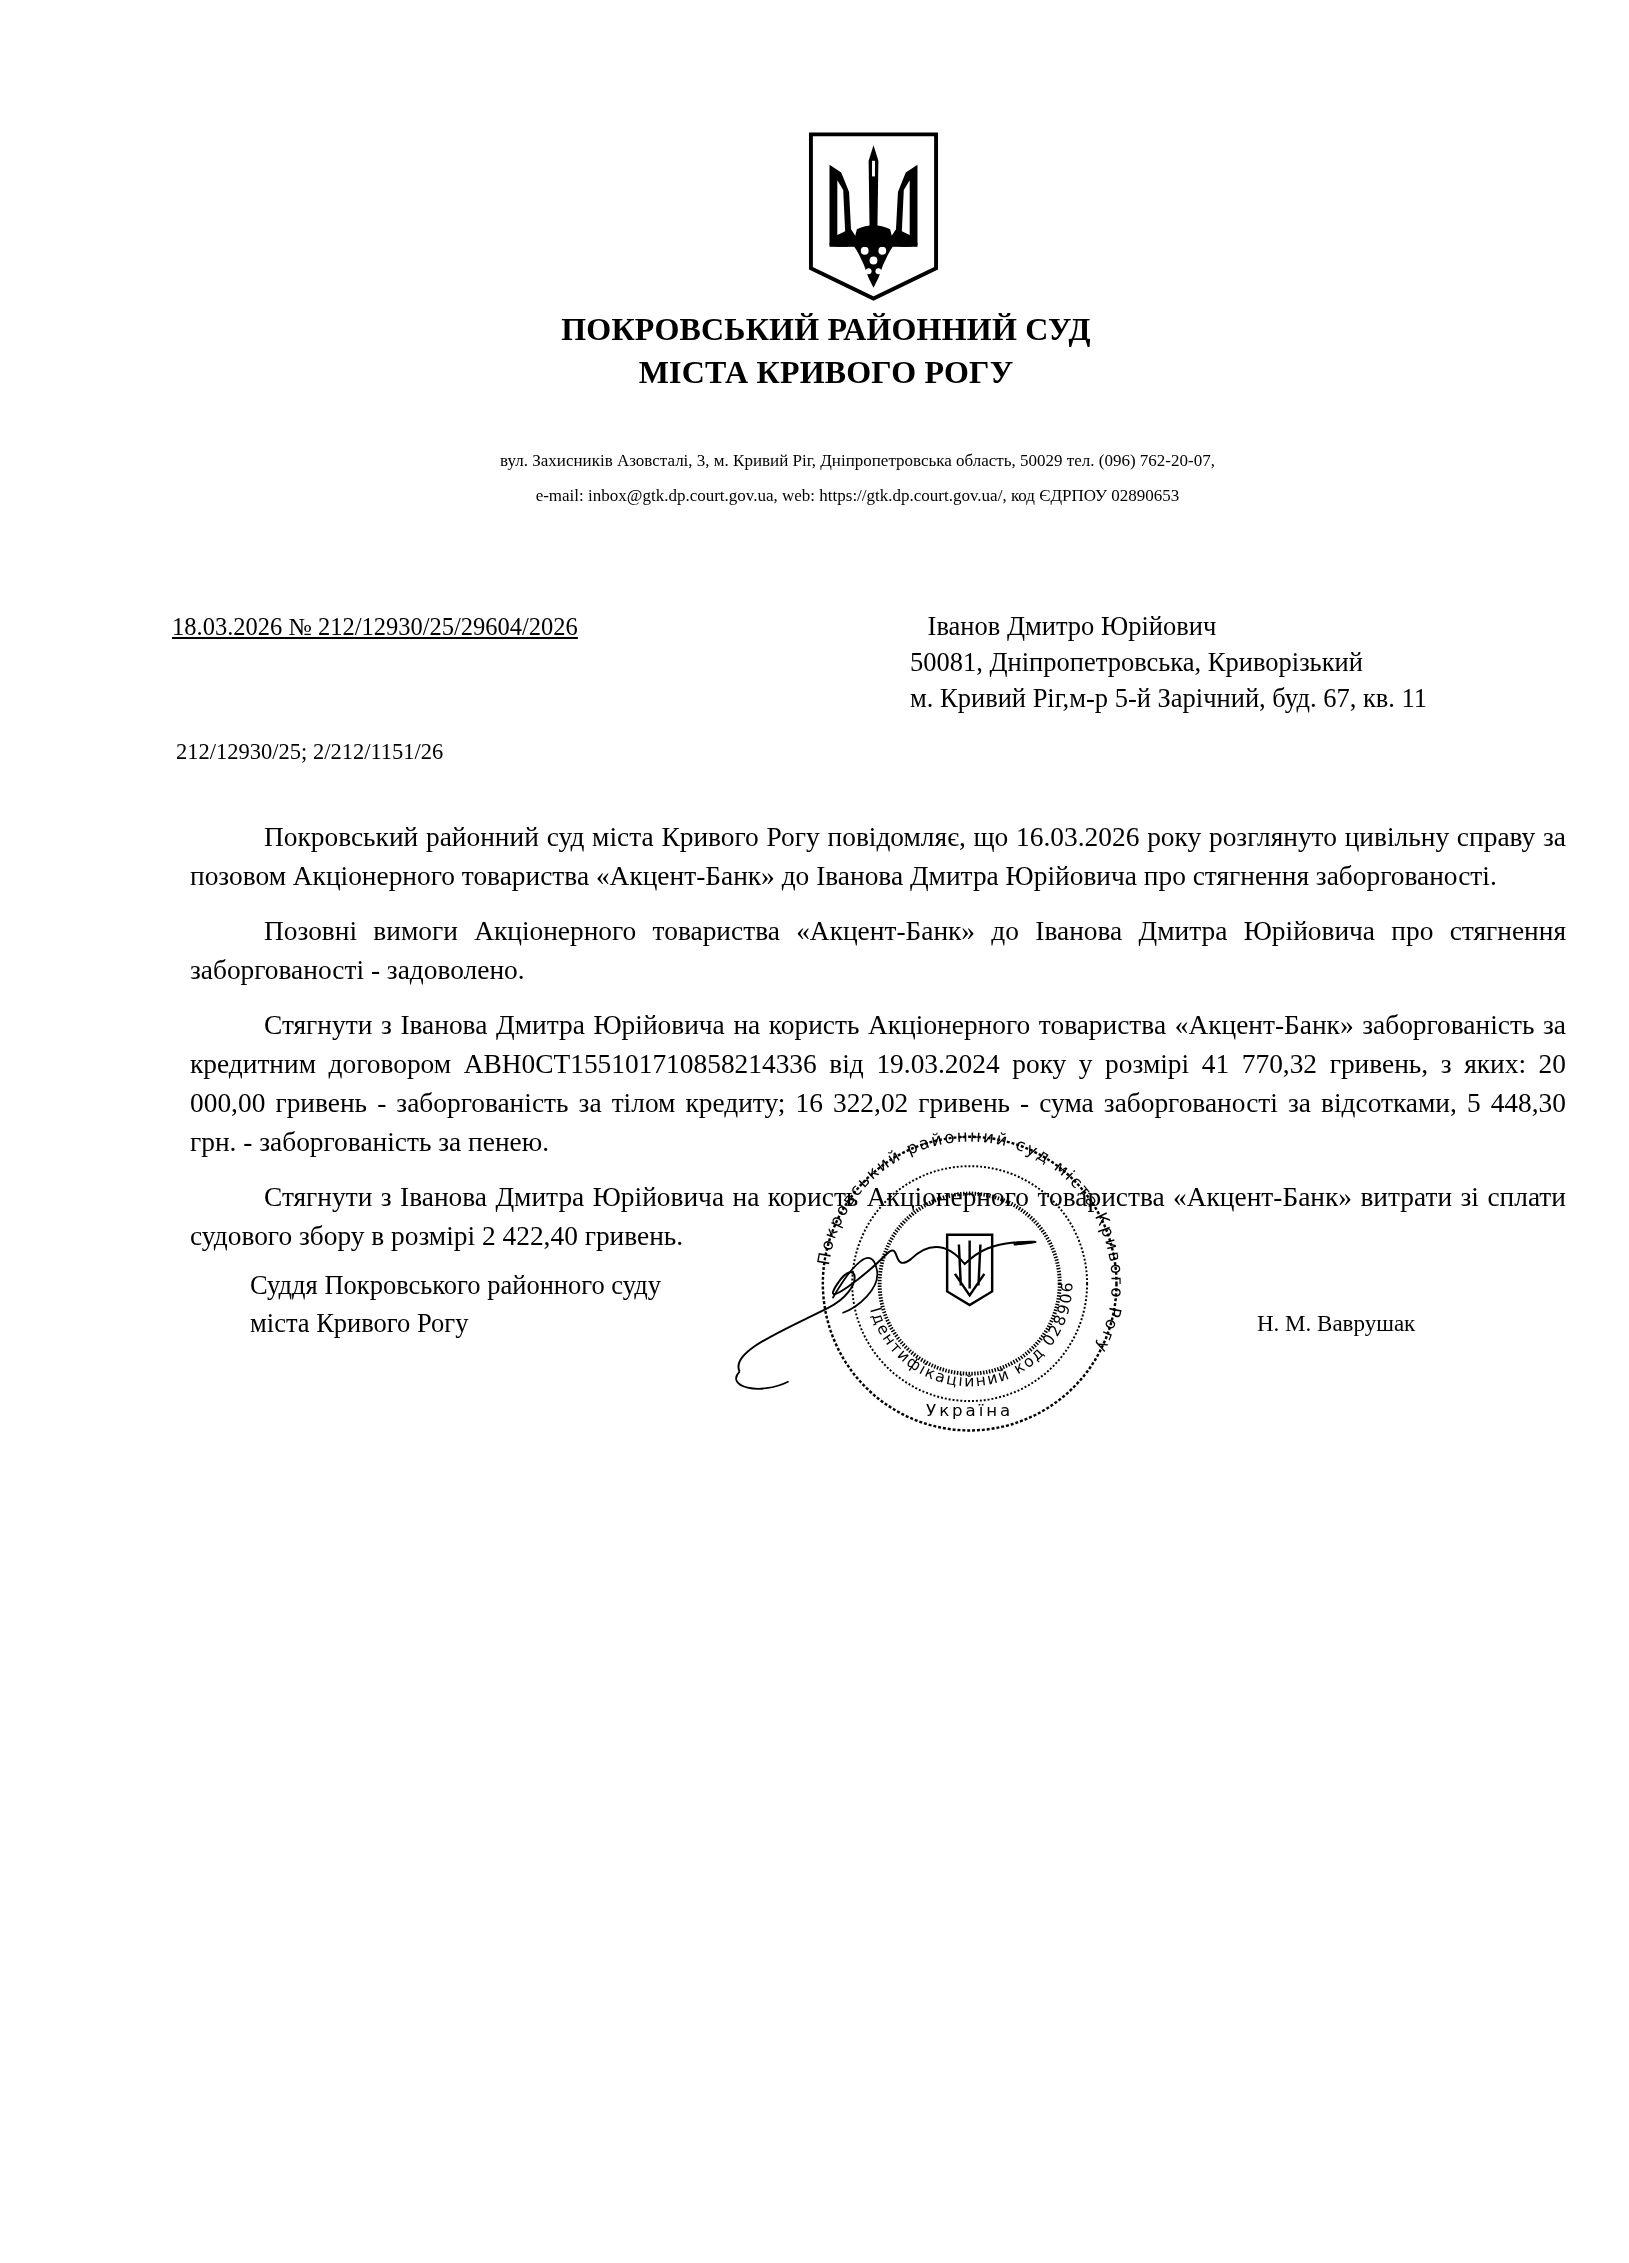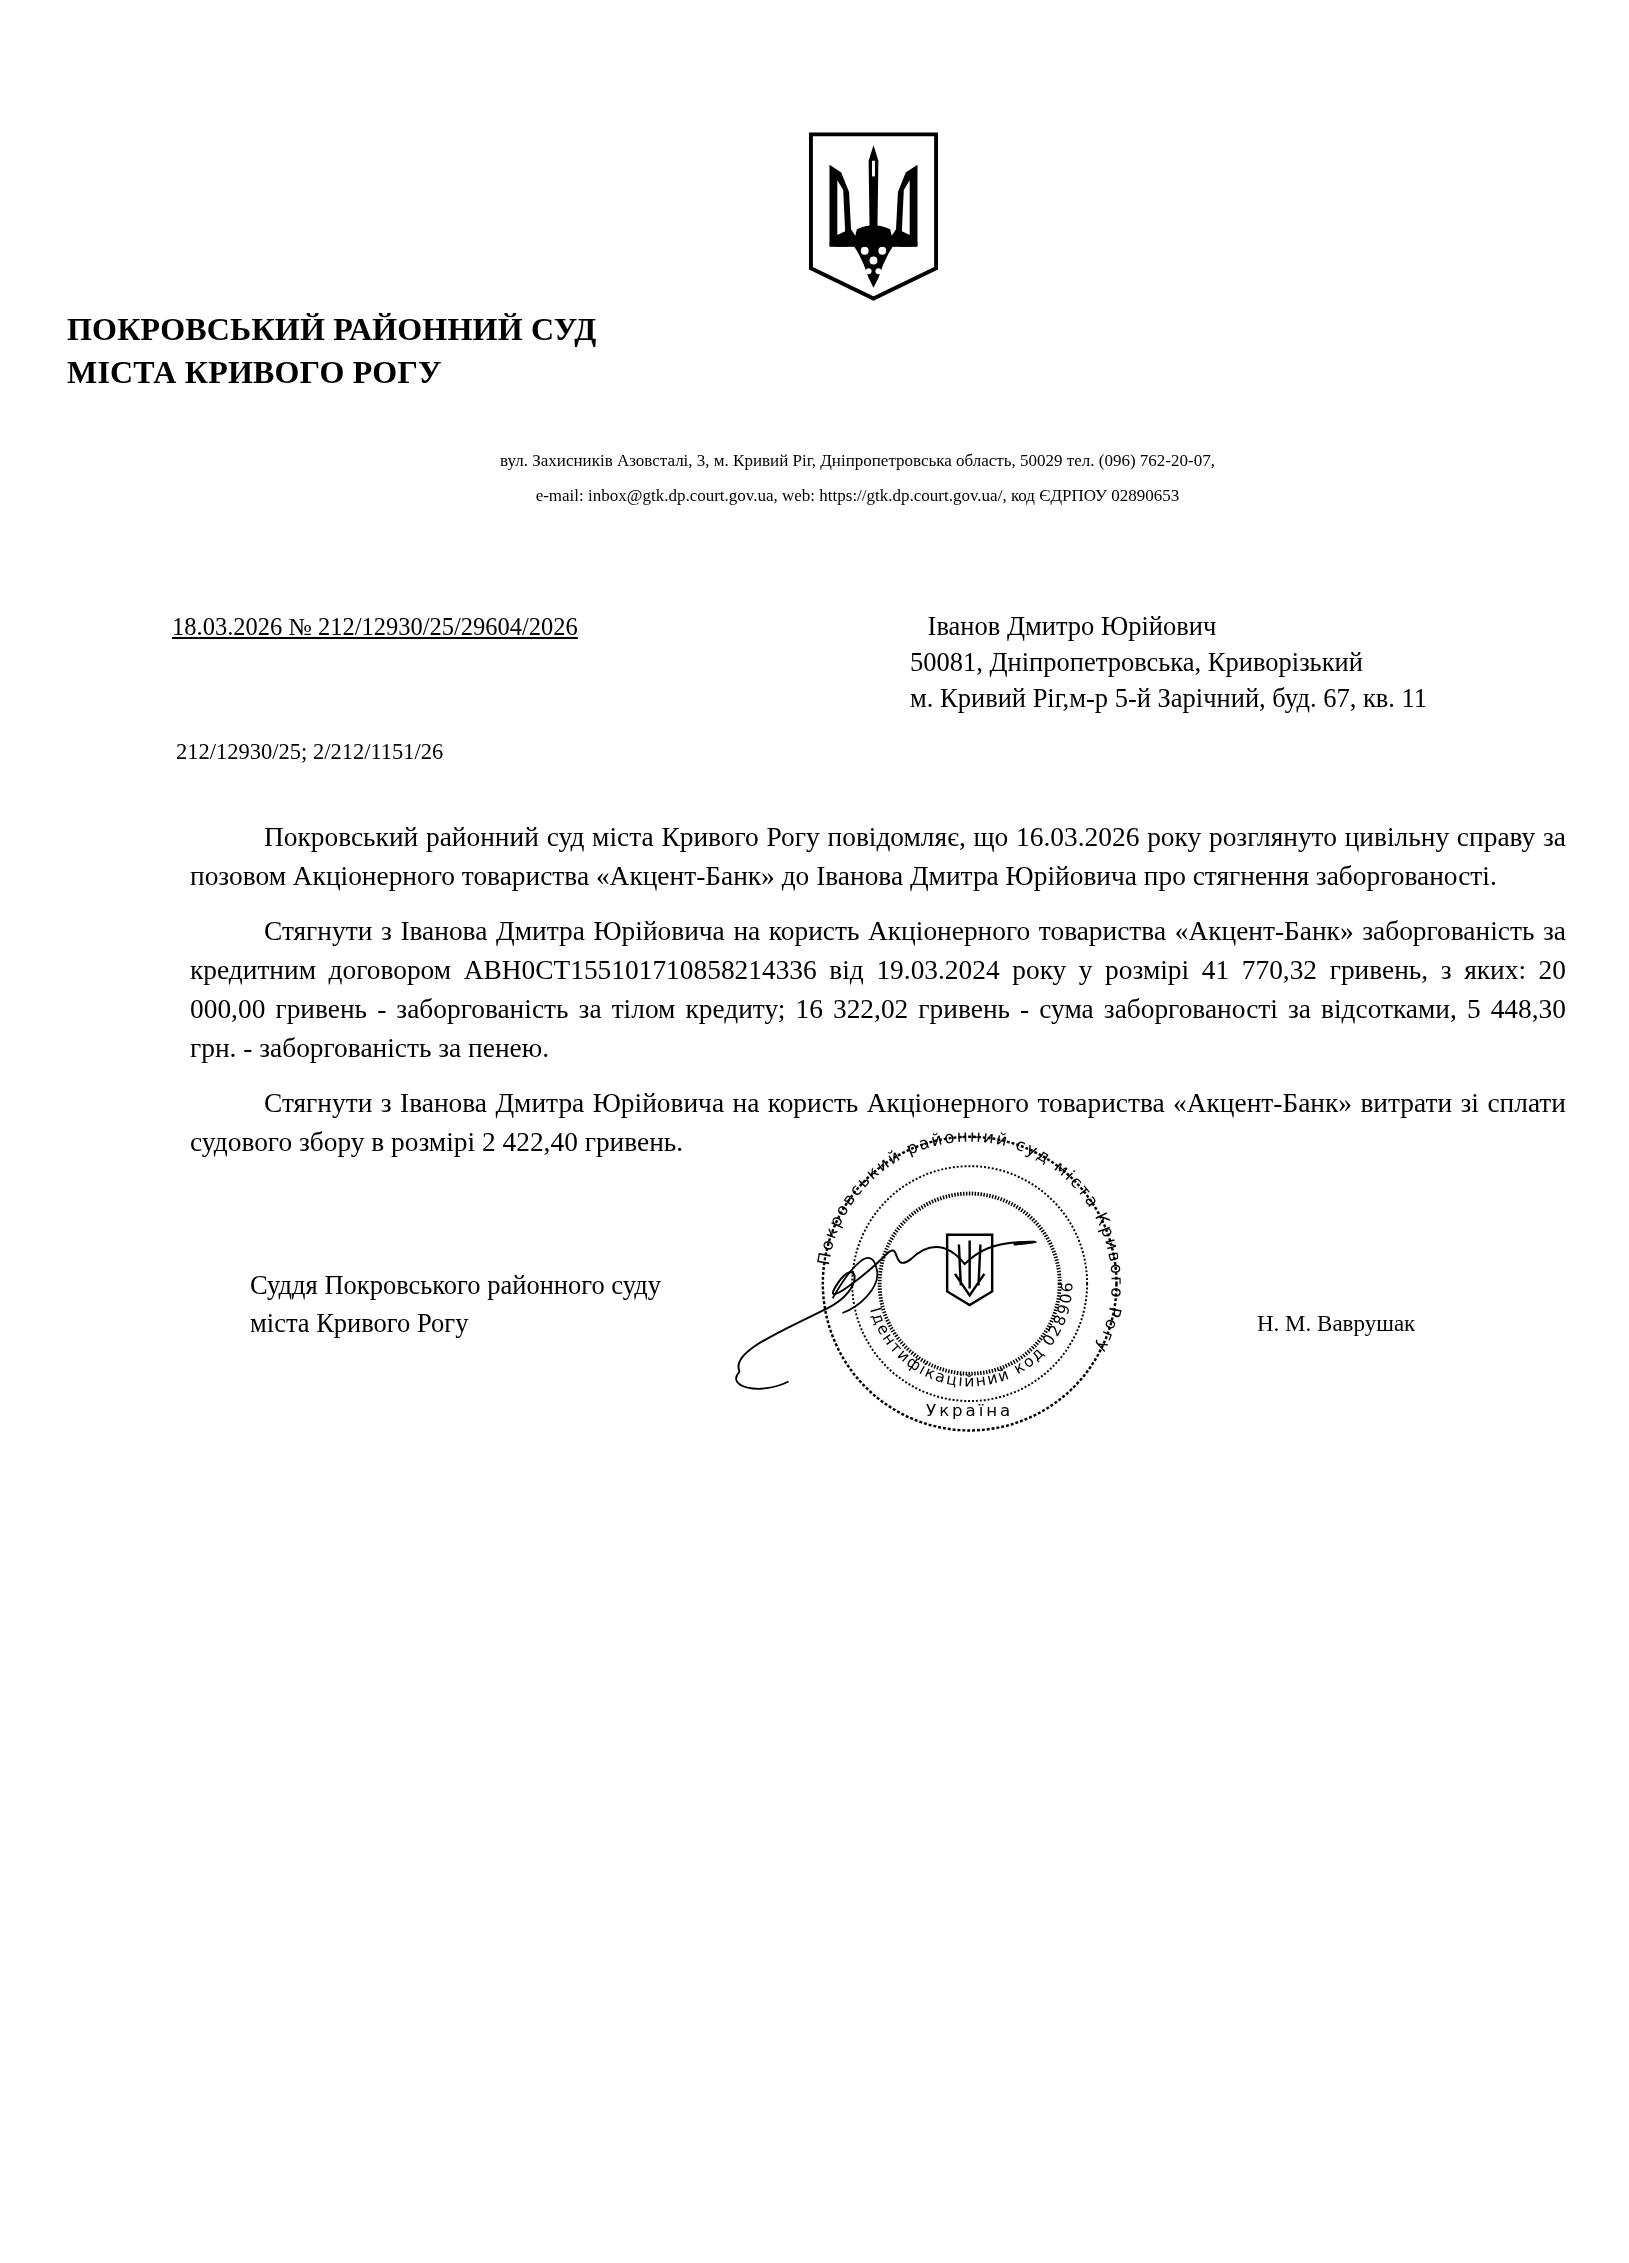--- a/index.html
+++ b/index.html
@@ -4,21 +4,21 @@
   <style>
     html, body { margin: 0; padding: 0; background: #ffffff; }
     body {
       width: 1629px; height: 2263px; position: relative; overflow: hidden;
       font-family: "Liberation Serif", "DejaVu Serif", serif;
       color: #000000;
     }
     .abs { position: absolute; }
     .emblem { left: 808px; top: 131px; width: 131px; height: 171px; }
     .title {
-      left: 0; width: 1585px; 
+      left: 0; width: 1585px; text-align: center;
       font-weight: bold; font-size: 32px; line-height: 39px;
       letter-spacing: 0.2px;
     }
     .title1 { top: 310px; padding-left: 67px; box-sizing: border-box; }
     .title2 { top: 353px; padding-left: 67px; box-sizing: border-box; }
     .contacts {
       left: 0; width: 1627px; text-align: center;
       font-size: 17px; line-height: 35px; top: 443px;
       padding-left: 88px; box-sizing: border-box;
     }
@@ -93,20 +93,21 @@
 <div class="abs recipient">
   <div class="name">Іванов Дмитро Юрійович</div>
   <div>50081,  Дніпропетровська,  Криворізький</div>
   <div>м. Кривий Ріг,м-р 5-й Зарічний, буд. 67, кв. 11</div>
 </div>
 
 <div class="abs caserefs">212/12930/25; 2/212/1151/26</div>
 
 <div class="abs body">
   <p>Покровський районний суд міста Кривого Рогу  повідомляє, що 16.03.2026 року розглянуто цивільну справу за позовом  Акціонерного товариства «Акцент-Банк» до Іванова Дмитра Юрійовича про стягнення заборгованості.</p>
+  <p>Позовні вимоги  Акціонерного товариства «Акцент-Банк» до Іванова Дмитра Юрійовича про стягнення заборгованості - задоволено.</p>
   <p>Стягнути з Іванова Дмитра Юрійовича на користь Акціонерного товариства «Акцент-Банк» заборгованість за кредитним договором АВН0СТ15510171085821433​6 від 19.03.2024 року у розмірі 41 770,32 гривень, з яких: 20 000,00 гривень - заборгованість за тілом кредиту; 16 322,02 гривень - сума заборгованості за відсотками, 5 448,30 грн. - заборгованість за пенею.</p>
   <p>Стягнути з Іванова Дмитра Юрійовича на користь Акціонерного товариства «Акцент-Банк» витрати зі сплати судового збору в розмірі 2 422,40 гривень.</p>
 </div>
 
 <div class="abs sign-left">
   <div>Суддя  Покровського районного суду</div>
   <div>міста Кривого Рогу</div>
 </div>
 
 <div class="abs sign-right">Н.  М.  Ваврушак</div>

